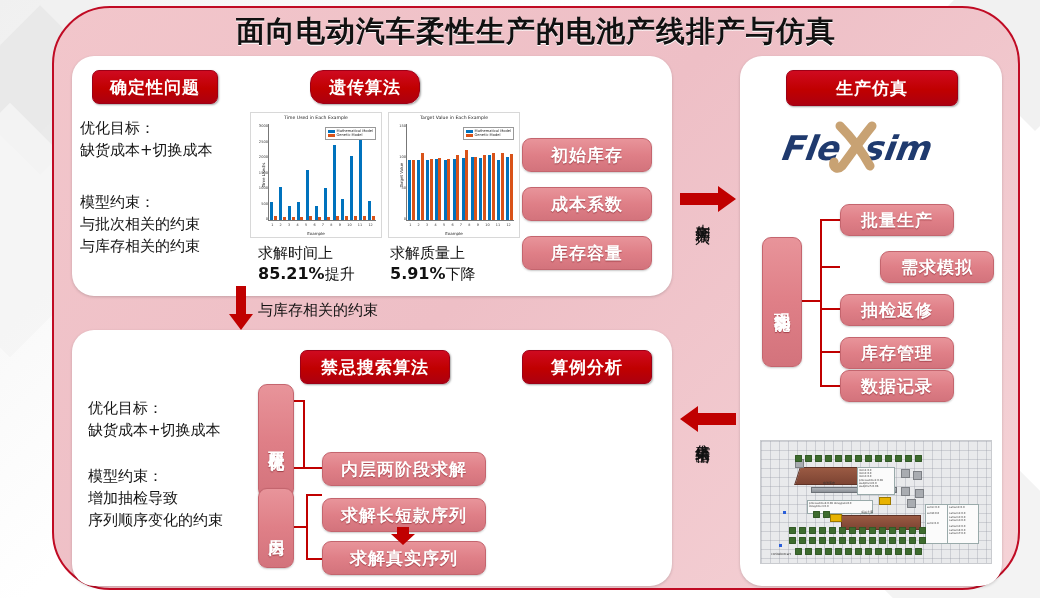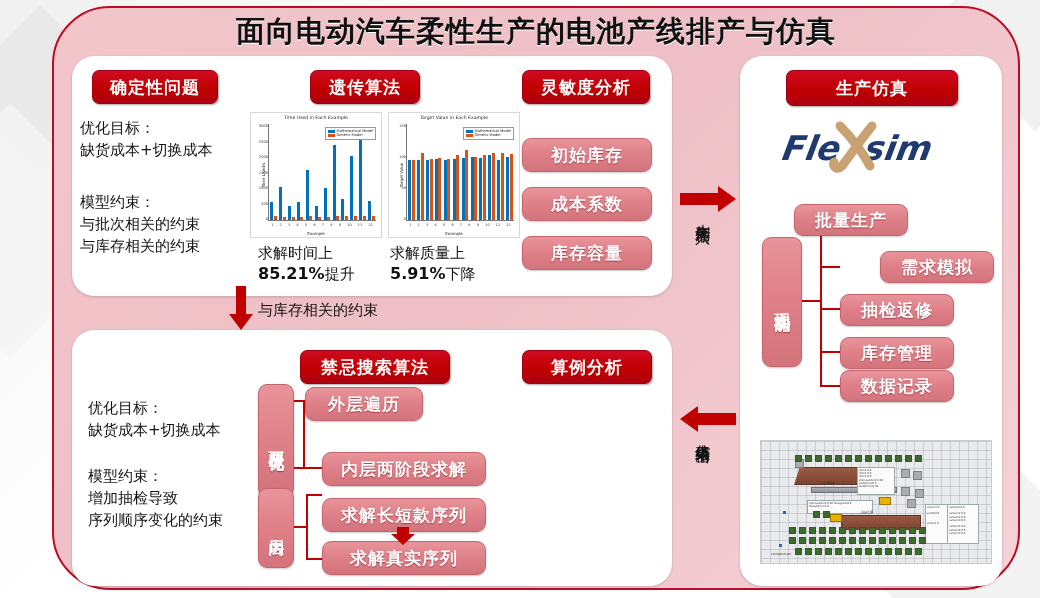--- a/index.html
+++ b/index.html
@@ -54,21 +54,21 @@
   
   .hdr{
     position:absolute;display:flex;align-items:center;justify-content:center;
     background:linear-gradient(180deg,#cf0a20 0%,#c00000 55%,#ac0010 100%);
     color:#fff;border-radius:7px;border:1px solid #9d0016;
     font-size:17px;font-weight:bold;letter-spacing:1px;
     box-shadow:1px 1px 2px rgba(0,0,0,.35);
     white-space:nowrap;
   }
   #hdr-deterministic{left:92px;top:70px;width:124px;height:32px;}
-  #hdr-ga{left:310px;top:70px;width:108px;height:32px;}
+  #hdr-ga{left:310px;top:70px;width:108px;height:32px;border-radius:13px;}
   #hdr-sensitivity{left:522px;top:70px;width:126px;height:32px;}
   #hdr-simulation{left:786px;top:70px;width:170px;height:34px;}
   #hdr-stochastic{left:92px;top:350px;width:128px;height:32px;}
   #hdr-tabu{left:300px;top:350px;width:148px;height:32px;}
   #hdr-case{left:522px;top:350px;width:128px;height:32px;}
 
   
   .sbtn{
     position:absolute;display:flex;align-items:center;justify-content:center;
     background:linear-gradient(180deg,#e8949a 0%,#df7f87 50%,#d3737c 100%);
@@ -81,21 +81,21 @@
   .vbtn{ 
     writing-mode:vertical-rl;text-orientation:upright;line-height:1.02;
   }
 
   
   #btn-initial-stock{left:522px;top:138px;width:128px;height:32px;}
   #btn-cost-coef{left:522px;top:187px;width:128px;height:32px;}
   #btn-stock-cap{left:522px;top:236px;width:128px;height:32px;}
 
   
-  #btn-batch{left:794px;top:204px;width:112px;height:30px;}
+  #btn-batch{left:840px;top:204px;width:112px;height:30px;}
   #btn-demand{left:840px;top:251px;width:112px;height:30px;margin-left:40px;}
   #btn-inspect{left:840px;top:294px;width:112px;height:30px;}
   #btn-inventory{left:840px;top:337px;width:112px;height:30px;}
   #btn-datalog{left:840px;top:370px;width:112px;height:30px;}
   #btn-realize{left:762px;top:237px;width:38px;height:128px;font-size:16px;}
 
   
   #btn-two-layer{left:258px;top:384px;width:34px;height:112px;font-size:16px;}
   #btn-inner-layer{left:258px;top:488px;width:34px;height:78px;font-size:16px;}
   #btn-outer-trav{left:305px;top:387px;width:116px;height:32px;}
@@ -414,21 +414,20 @@
 
   <div class="metric" id="metric-time">
     <span>求解时间上</span><br>
     <b>85.21%</b><span>提升</span>
   </div>
   <div class="metric" id="metric-quality">
     <span>求解质量上</span><br>
     <b>5.91%</b><span>下降</span>
   </div>
 
-  <div class="hdr" id="hdr-sensitivity">灵敏度分析</div>
   <div class="sbtn" id="btn-initial-stock">初始库存</div>
   <div class="sbtn" id="btn-cost-coef">成本系数</div>
   <div class="sbtn" id="btn-stock-cap">库存容量</div>
 
   <svg id="arrow-down" viewBox="0 0 26 44">
     <polygon points="8,0 18,0 18,28 25,28 13,44 1,28 8,28" fill="#C00000"></polygon>
   </svg>
   <div class="arrow-note" id="note-uncertainty">与库存相关的约束</div>
 
   <div class="card" id="card-bottom-left"></div>
@@ -445,21 +444,20 @@
   <div class="conn" style="left:292px;top:400px;width:13px;height:2px;"></div>
   <div class="conn" style="left:292px;top:467px;width:30px;height:2px;"></div>
   <div class="conn" style="left:303px;top:400px;width:2px;height:69px;"></div>
   <div class="conn" style="left:292px;top:526px;width:16px;height:2px;"></div>
   <div class="conn" style="left:306px;top:494px;width:2px;height:66px;"></div>
   <div class="conn" style="left:306px;top:494px;width:16px;height:2px;"></div>
   <div class="conn" style="left:306px;top:558px;width:16px;height:2px;"></div>
 
   <div class="sbtn vbtn" id="btn-two-layer">两层优化</div>
   <div class="sbtn vbtn" id="btn-inner-layer">内层</div>
-  <div class="sbtn" id="btn-outer-trav">外层遍历</div>
   <div class="sbtn" id="btn-inner-two-stage">内层两阶段求解</div>
   <div class="sbtn" id="btn-solve-ls">求解长短款序列</div>
   <div class="sbtn" id="btn-solve-real">求解真实序列</div>
 
   <svg id="arrow-two-stage" viewBox="0 0 26 18">
     <polygon points="7,0 19,0 19,7 25,7 13,18 1,7 7,7" fill="#C00000"></polygon>
   </svg>
 
   <svg id="arrow-right" viewBox="0 0 56 26">
     <polygon points="0,7 38,7 38,0 56,13 38,26 38,19 0,19" fill="#C00000"></polygon>

